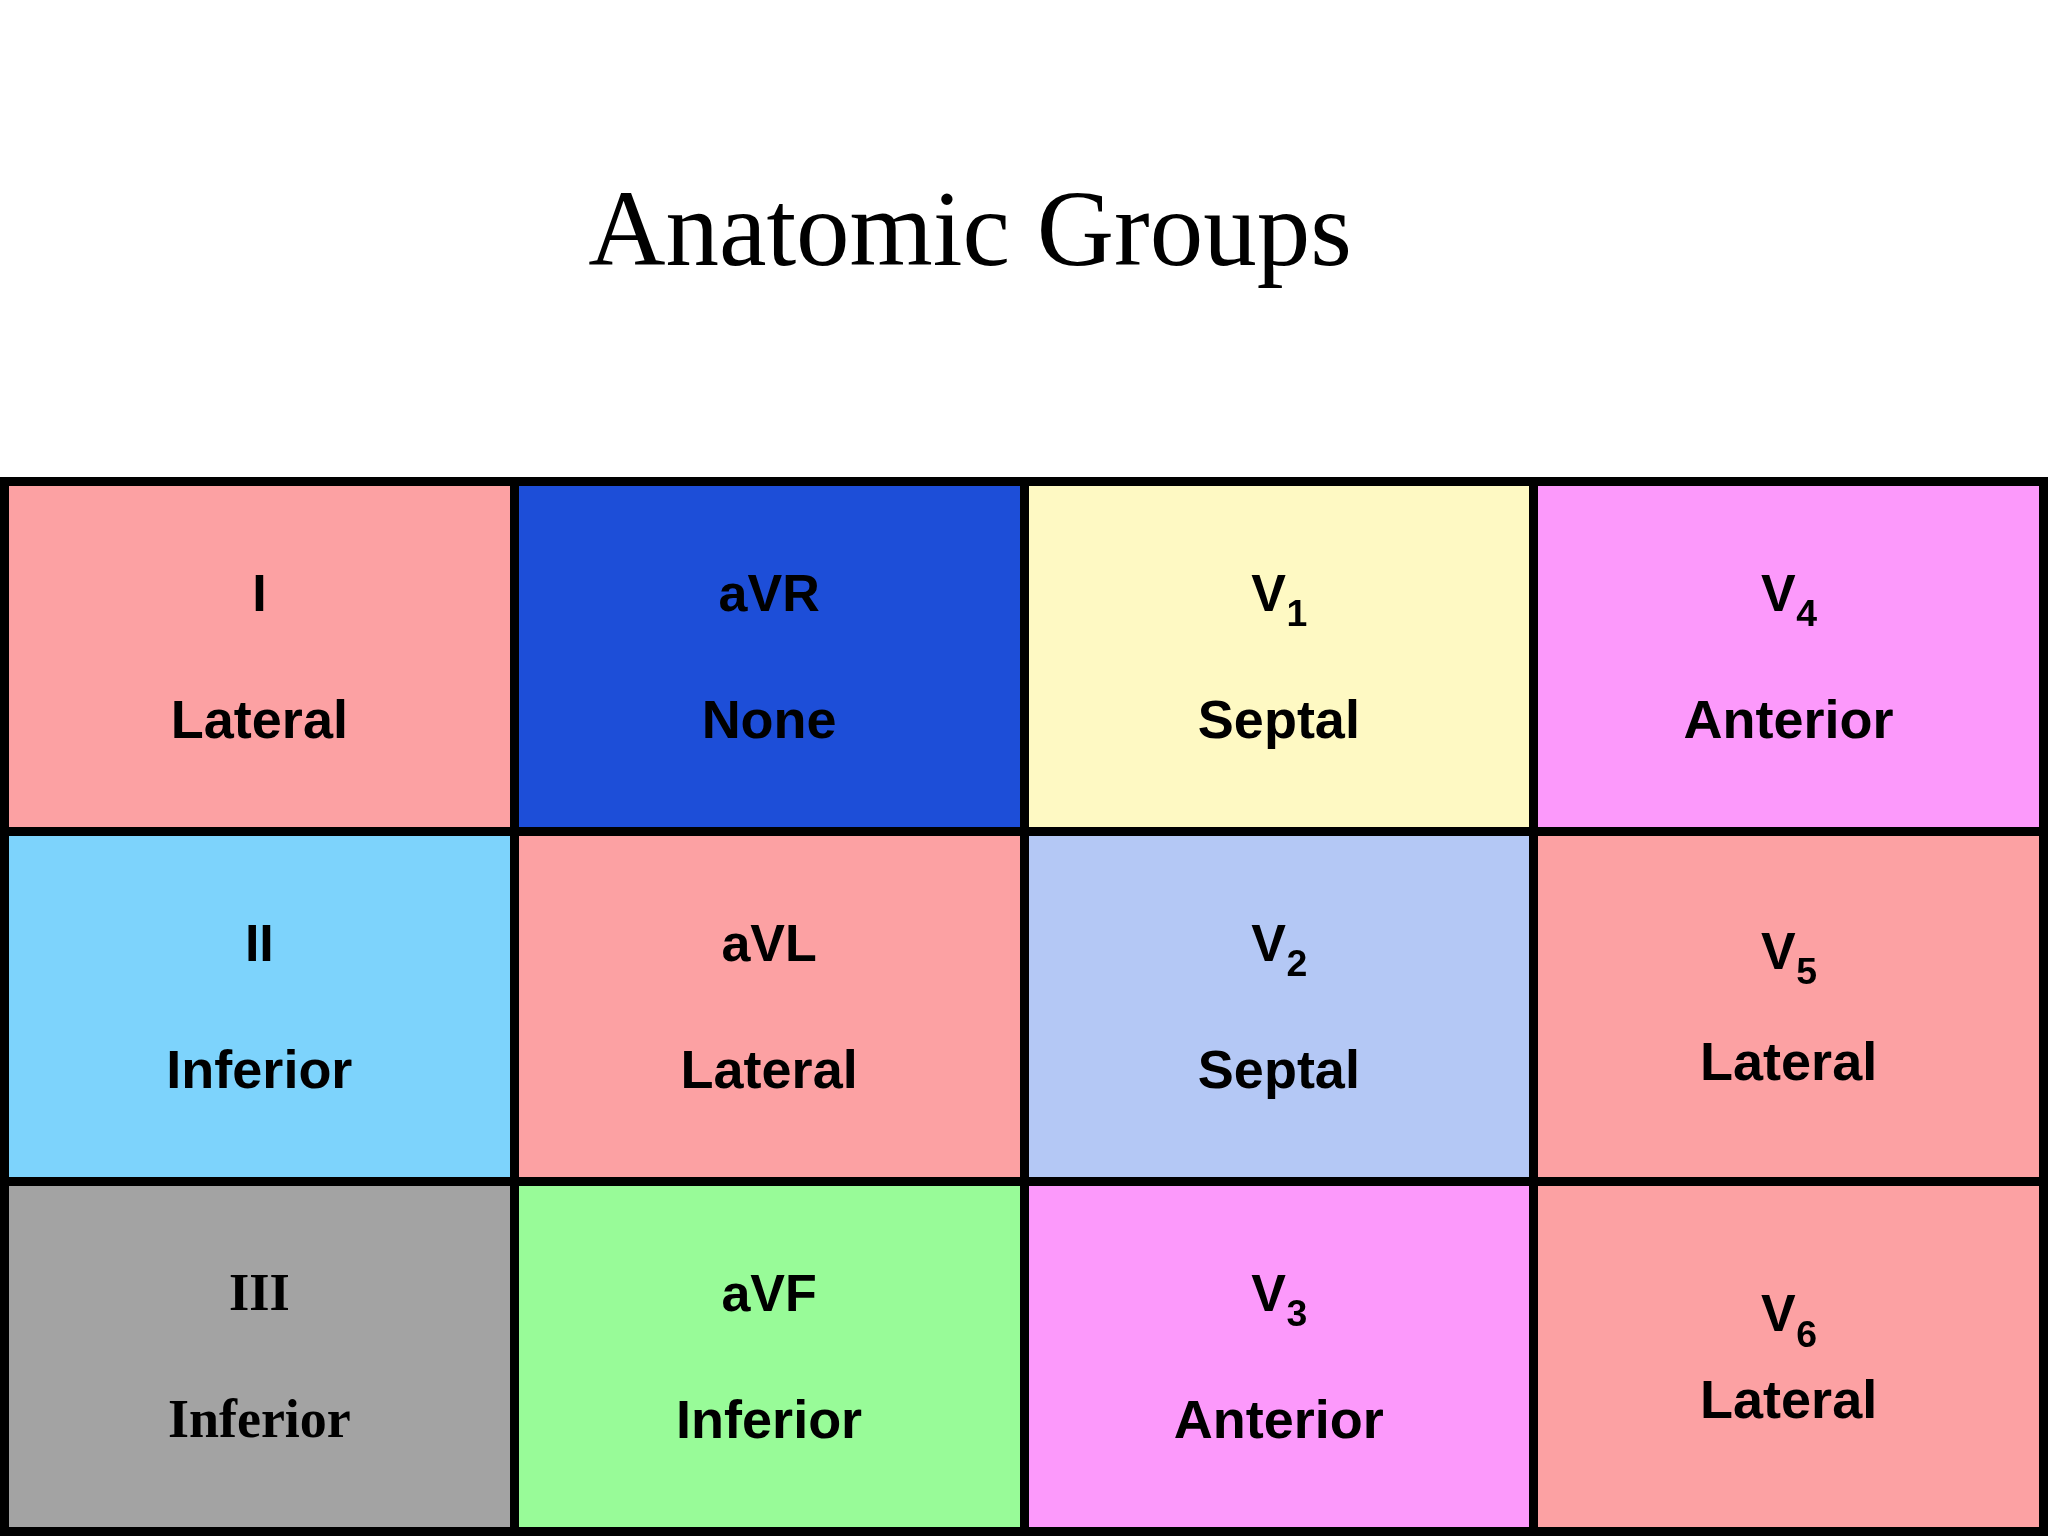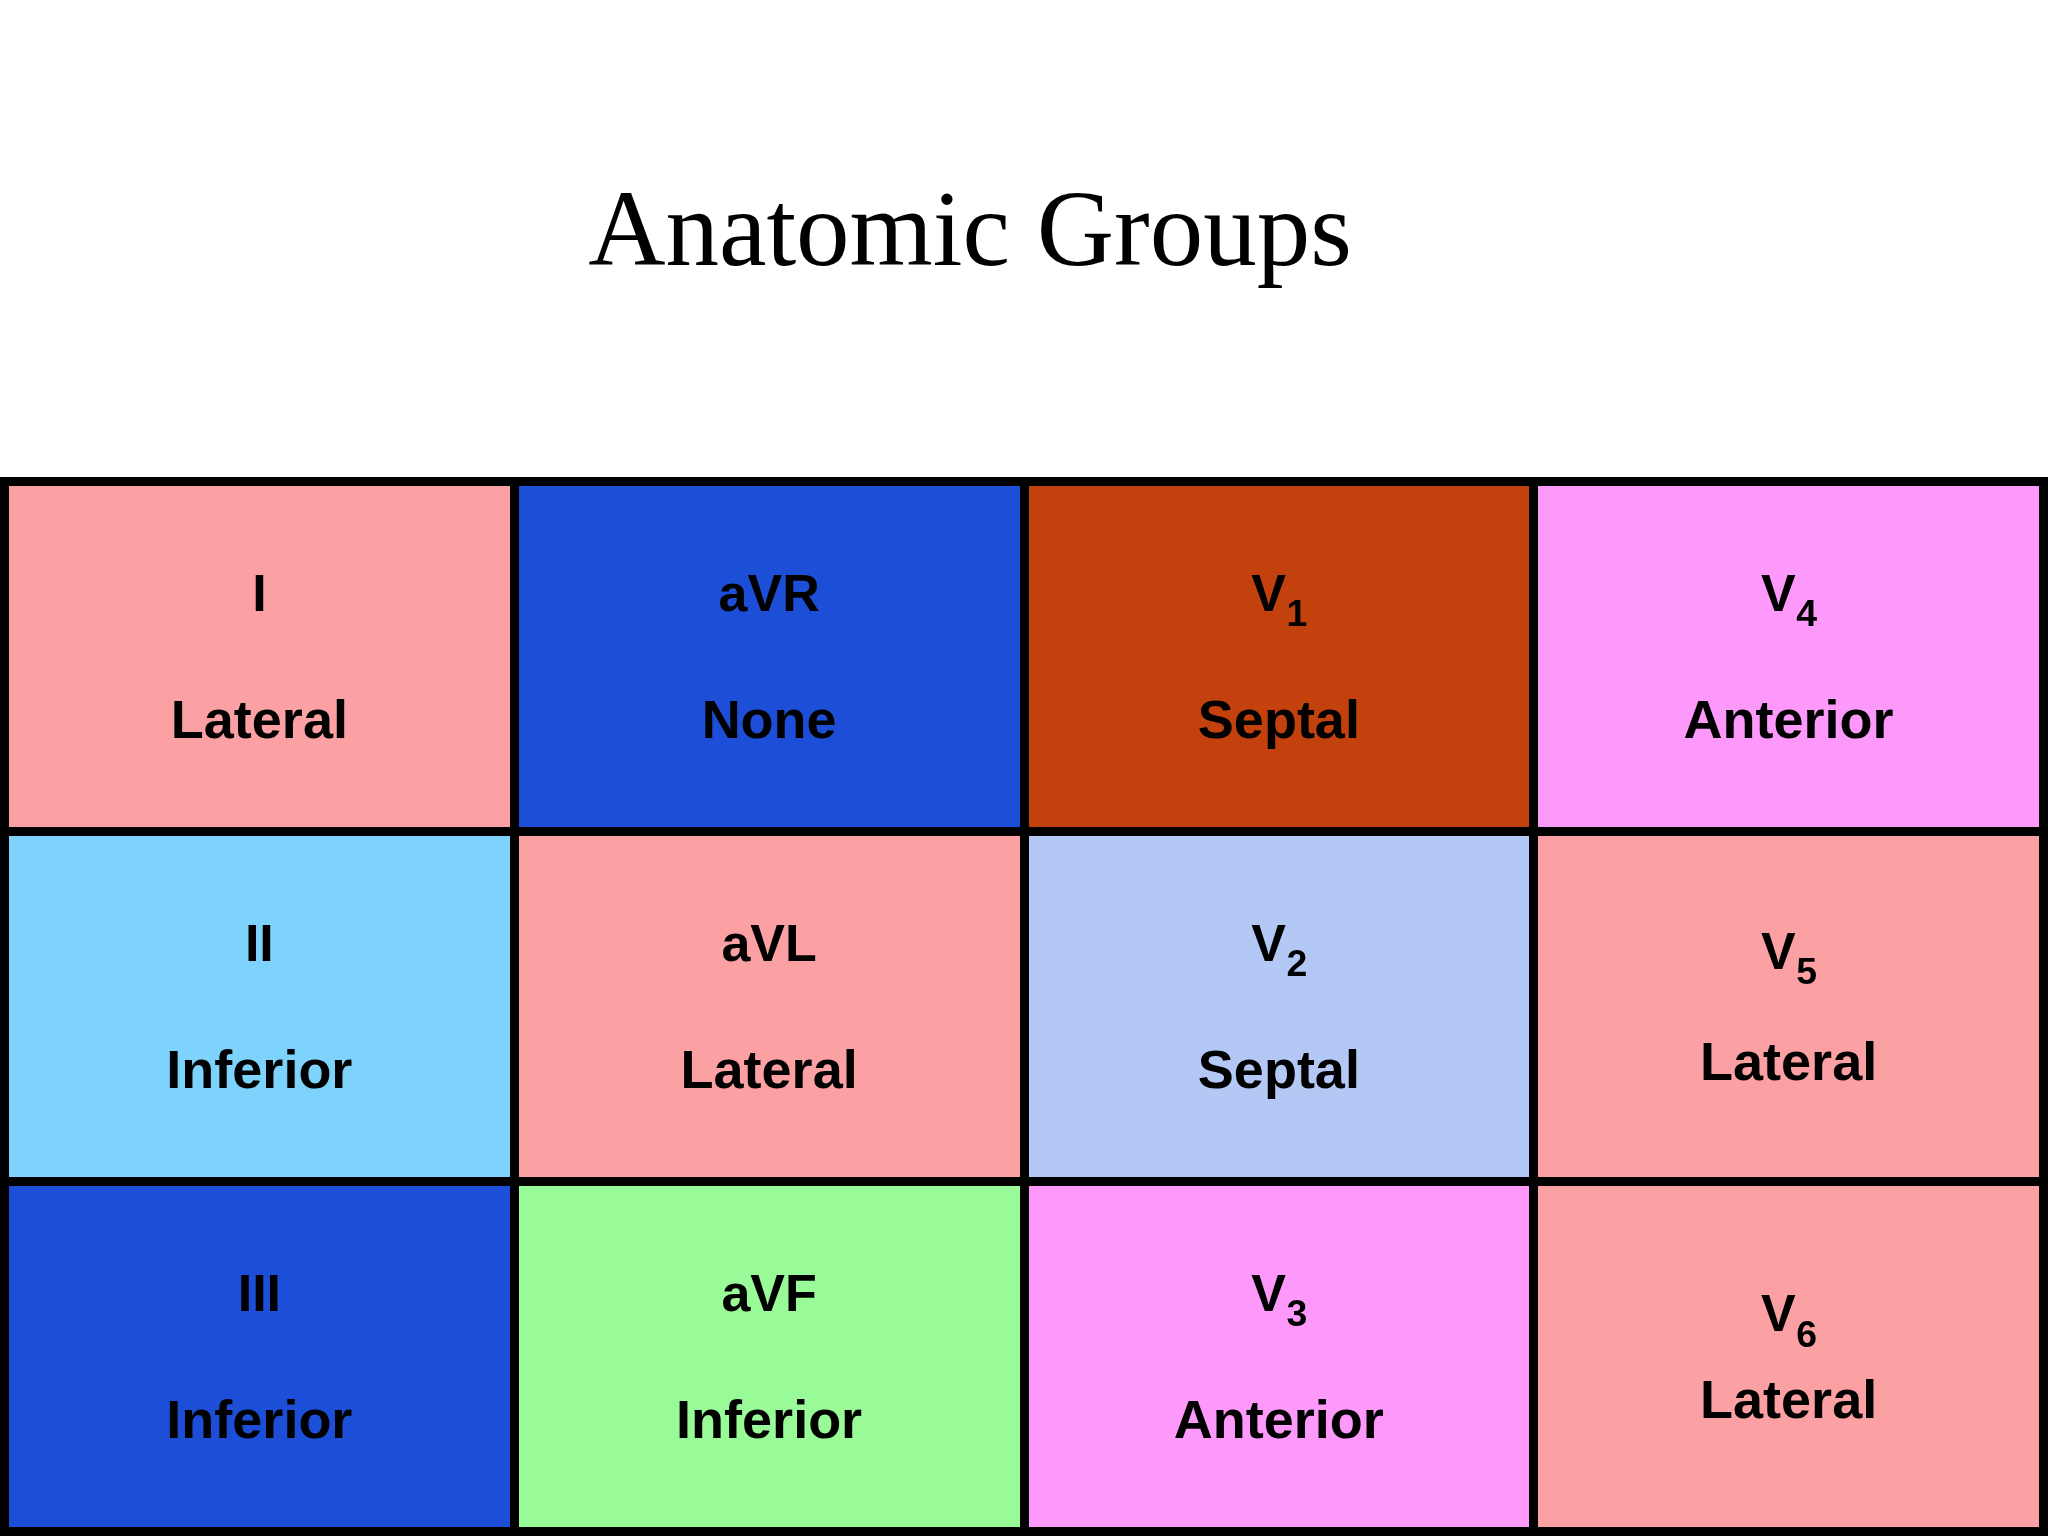--- a/index.html
+++ b/index.html
@@ -80,21 +80,21 @@
   <div class="cell" style="background: rgb(252, 161, 163);">
     <div class="lead"><span>I</span><sub></sub></div>
     <div class="group">Lateral</div>
   </div>
 
   <div class="cell" style="background: #1d4ed8;">
     <div class="lead"><span>aVR</span><sub></sub></div>
     <div class="group">None</div>
   </div>
 
-  <div class="cell" style="background: #c2410c; text-align: right;">
+  <div class="cell" style="background: #fef9c3; text-align: right;">
     <div class="lead"><span>V</span><sub>1</sub></div>
     <div class="group">Septal</div>
   </div>
 
   <div class="cell" style="background: rgb(252, 153, 251);">
     <div class="lead"><span>V</span><sub>4</sub></div>
     <div class="group">Anterior</div>
   </div>
 
   <div class="cell" style="background: #7dd3fc;">
@@ -110,21 +110,21 @@
   <div class="cell" style="background: rgb(180, 200, 245);">
     <div class="lead"><span>V</span><sub>2</sub></div>
     <div class="group">Septal</div>
   </div>
 
   <div class="cell" style="background: rgb(252, 161, 163); gap: 48px;">
     <div class="lead"><span>V</span><sub>5</sub></div>
     <div class="group">Lateral</div>
   </div>
 
-  <div class="cell" style="background: #1d4ed8;">
+  <div class="cell" style="background: #a3a3a3; font-family: Liberation Serif, serif;">
     <div class="lead"><span>III</span><sub></sub></div>
     <div class="group">Inferior</div>
   </div>
 
   <div class="cell" style="background: rgb(152, 251, 152);">
     <div class="lead"><span>aVF</span><sub></sub></div>
     <div class="group">Inferior</div>
   </div>
 
   <div class="cell" style="background: rgb(252, 153, 251);">

